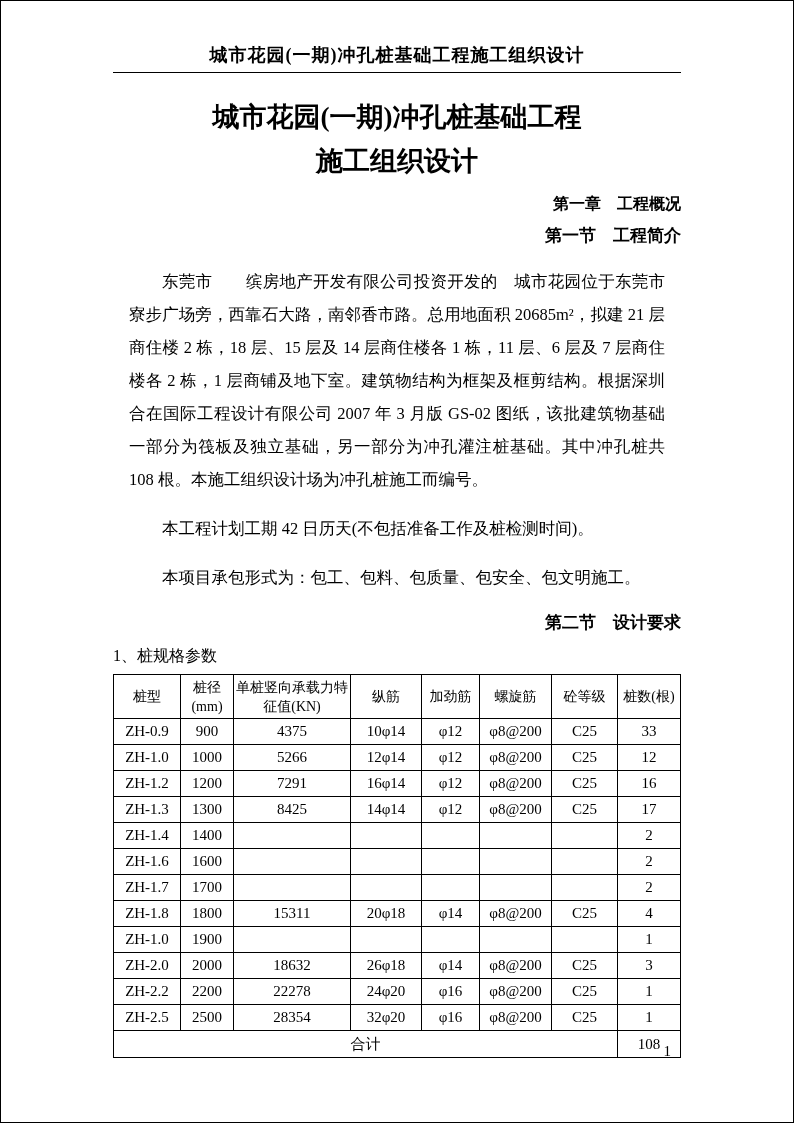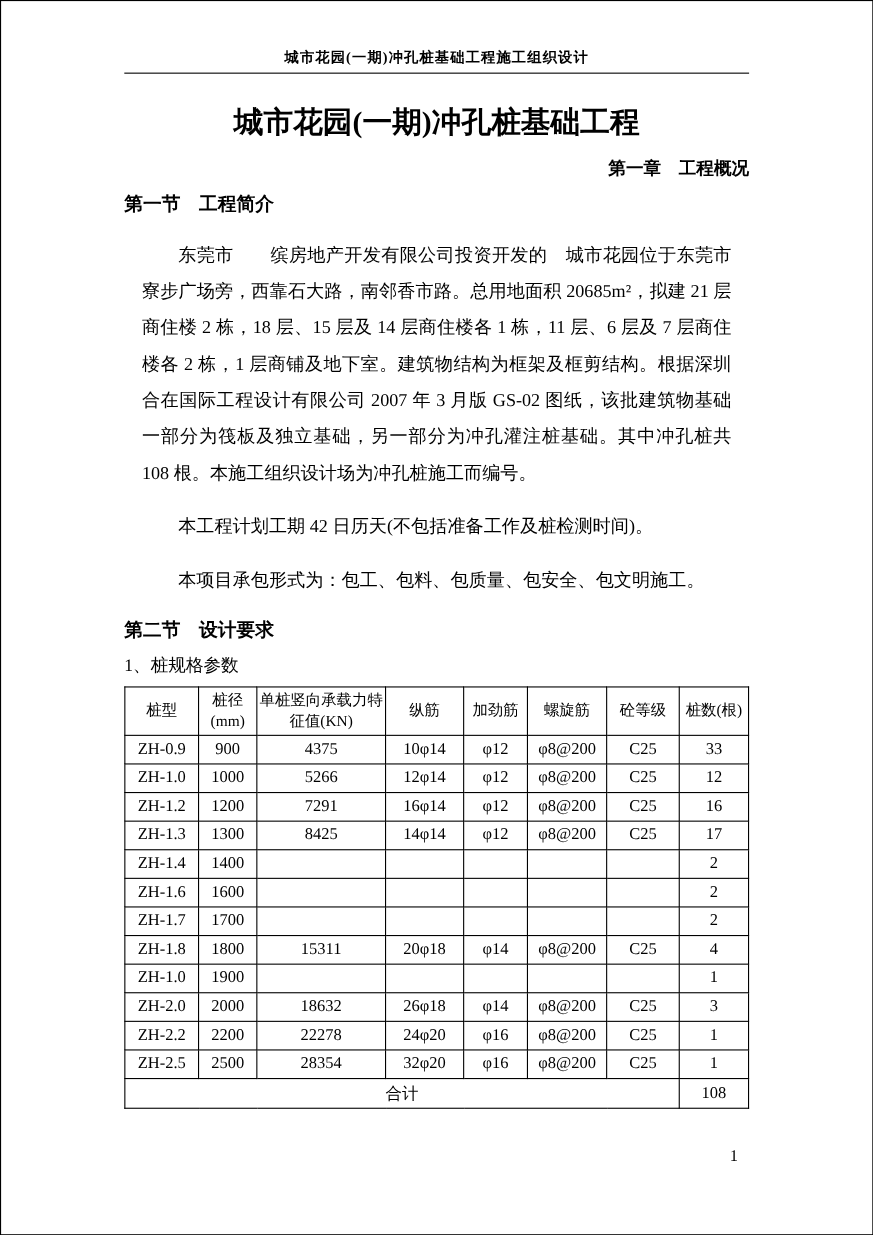--- a/index.html
+++ b/index.html
@@ -18,41 +18,41 @@
     border: 1px solid #000;
     color: #000;
     overflow: hidden;
   }
   .content {
     padding: 42px 112px 0 112px;
   }
   .running-header {
     text-align: center;
     font-weight: bold;
-    font-size: 13px;
+    font-size: 18px;
     letter-spacing: 1px;
     padding-bottom: 5px;
     border-bottom: 1px solid #000;
   }
   .doc-title {
     text-align: center;
     font-size: 27px;
     font-weight: bold;
     line-height: 44px;
     margin: 22px 0 4px 0;
   }
   .chapter-heading {
     text-align: right;
     font-size: 16px;
     font-weight: bold;
     margin: 8px 0 6px 0;
     line-height: 26px;
   }
   .section-heading {
-    text-align: left;
+    text-align: right;
     font-size: 17px;
     font-weight: bold;
     margin: 4px 0 8px 0;
     line-height: 26px;
   }
   .body-para {
     font-size: 16.5px;
     line-height: 33px;
     text-indent: 2em;
     text-align: justify;
@@ -106,20 +106,21 @@
 
 <div class="page">
   <div class="content">
 
     <div class="running-header">
       <span>城市花园(一期)冲孔桩基础工程施工组织设计</span>
     </div>
 
     <div class="doc-title">
       <div>城市花园(一期)冲孔桩基础工程</div>
+      <div>施工组织设计</div>
     </div>
 
     <div class="chapter-heading">第一章　工程概况</div>
 
     <div class="section-heading">第一节　工程简介</div>
 
     <p class="body-para">东莞市　　缤房地产开发有限公司投资开发的　城市花园位于东莞市寮步广场旁，西靠石大路，南邻香市路。总用地面积 20685m²，拟建 21 层商住楼 2 栋，18 层、15 层及 14 层商住楼各 1 栋，11 层、6 层及 7 层商住楼各 2 栋，1 层商铺及地下室。建筑物结构为框架及框剪结构。根据深圳合在国际工程设计有限公司 2007 年 3 月版 GS-02 图纸，该批建筑物基础一部分为筏板及独立基础，另一部分为冲孔灌注桩基础。其中冲孔桩共 108 根。本施工组织设计场为冲孔桩施工而编号。</p>
     <p class="body-para">本工程计划工期 42 日历天(不包括准备工作及桩检测时间)。</p>
     <p class="body-para">本项目承包形式为：包工、包料、包质量、包安全、包文明施工。</p>
 

